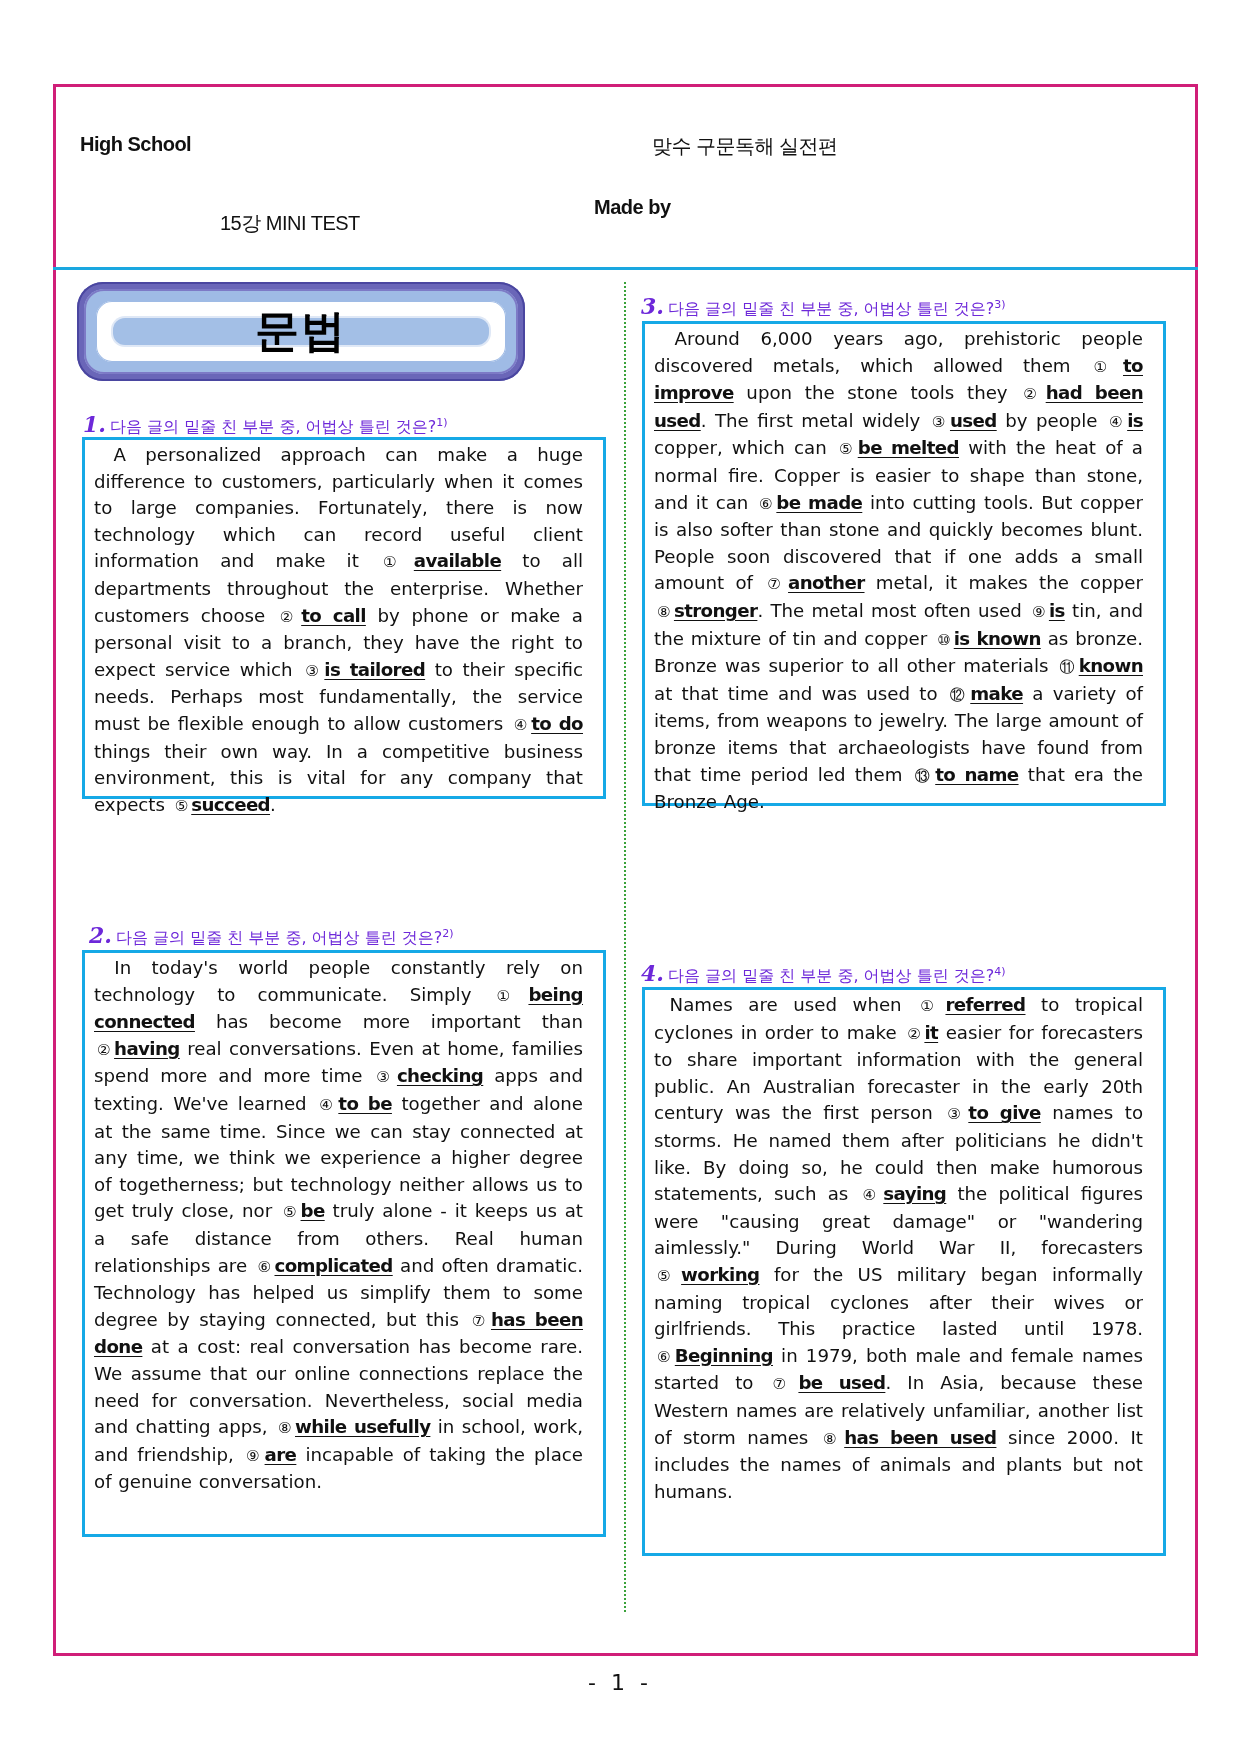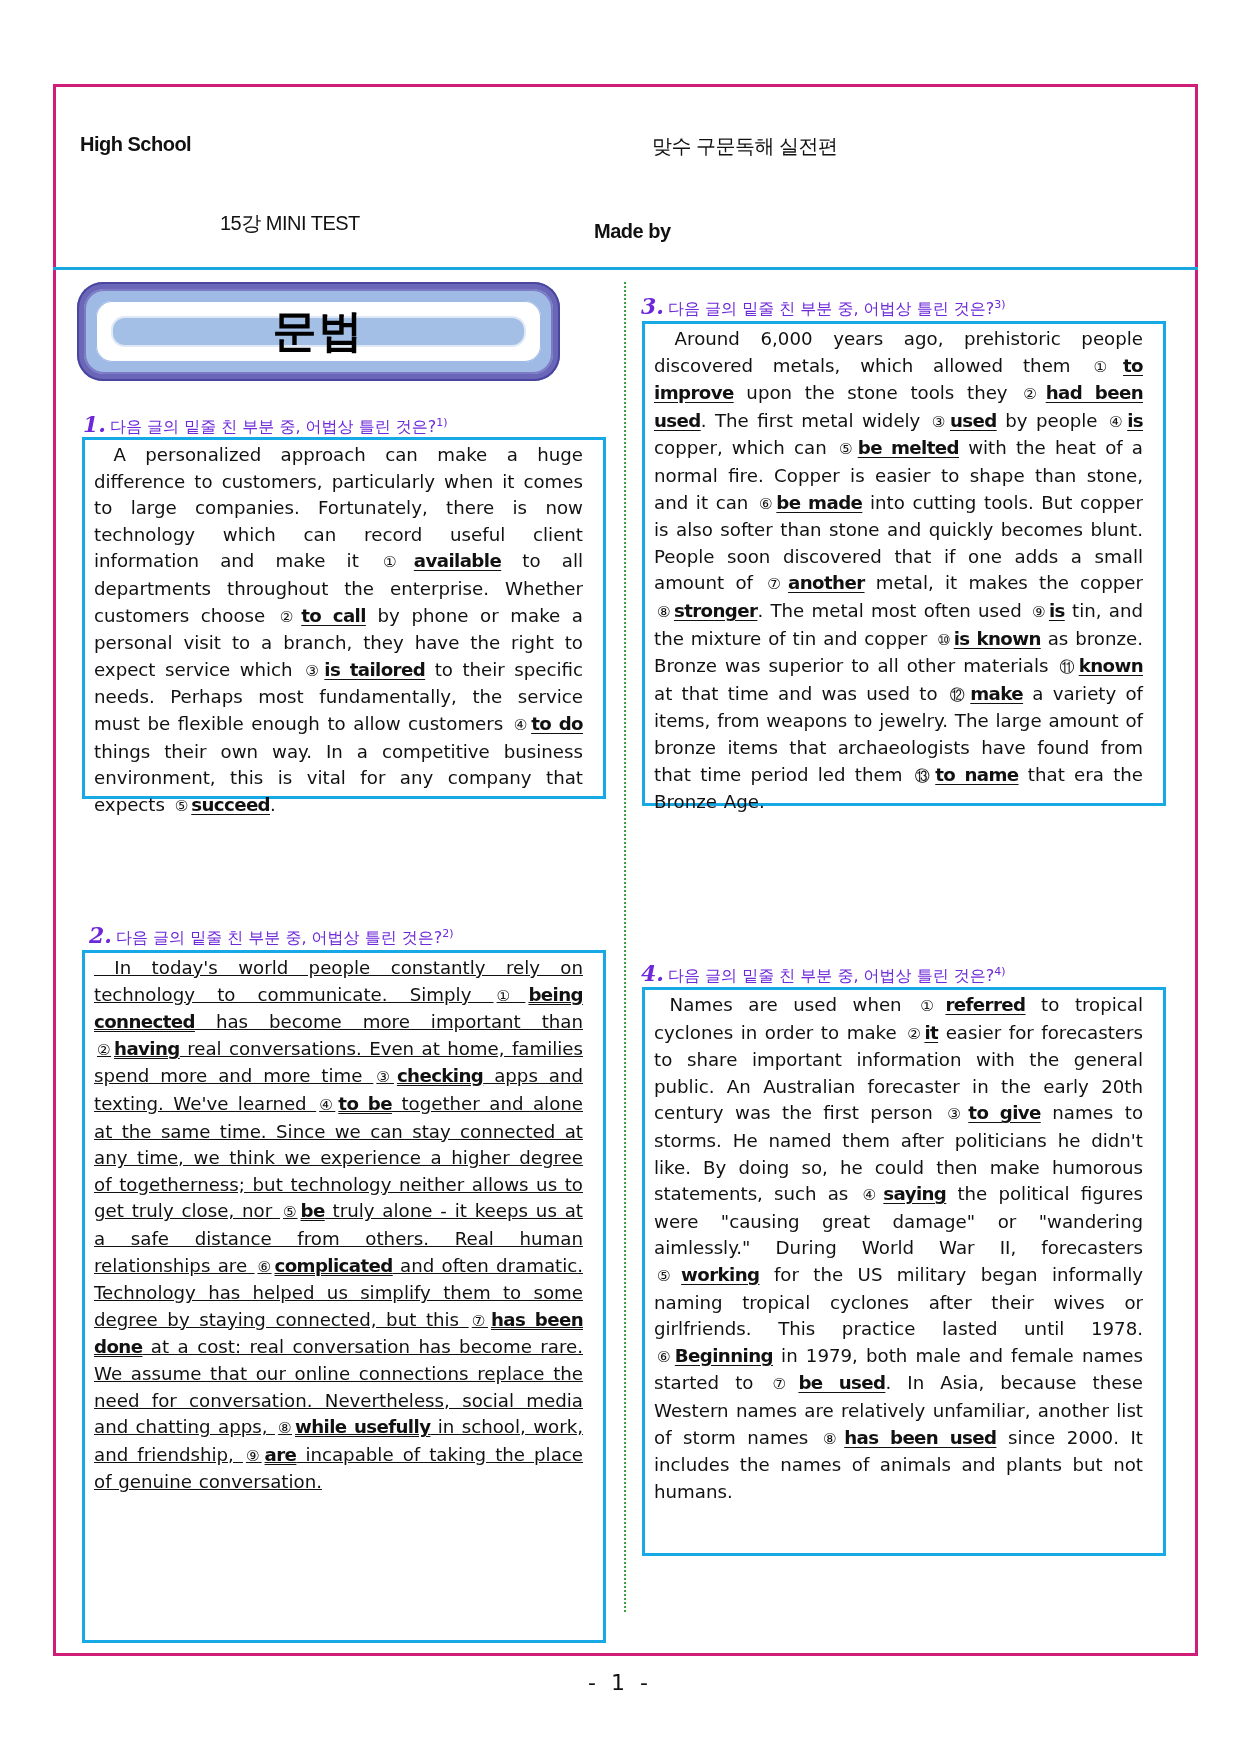--- a/index.html
+++ b/index.html
@@ -3,21 +3,21 @@
 <meta charset="utf-8">
 <style>
   html, body { margin:0; padding:0; background:#ffffff; }
   body { width:1240px; height:1753px; position:relative; overflow:hidden;
          font-family:"DejaVu Sans", "Liberation Sans", sans-serif; color:#111; }
   .frame { position:absolute; left:53px; top:84px; width:1139px; height:1566px;
            border:3px solid #d01e78; box-sizing:content-box; }
   .hdr-line { position:absolute; left:53px; top:267px; width:1145px; height:3px; background:#1aa7e0; }
   .hdr-text { position:absolute; font-family:"Liberation Sans", sans-serif; font-size:20px; color:#111; letter-spacing:-0.5px; white-space:nowrap; }
   .hdr-text.bold { font-weight:bold; }
-  .banner { position:absolute; left:77px; top:282px; width:483px; height:99px; border-radius:26px;
+  .banner { position:absolute; left:77px; top:282px; width:448px; height:99px; border-radius:26px;
             background:#6a66b8; box-shadow: inset 0 0 0 2px #4a46a0; }
   .banner .b2 { position:absolute; left:7px; top:7px; right:7px; bottom:7px; border-radius:20px; background:#9fbbe5;
                 box-shadow: inset 0 0 0 2px #7d7ac6; }
   .banner .b3 { position:absolute; left:12px; top:12px; right:12px; bottom:12px; border-radius:16px; background:#ffffff;
                 box-shadow: inset 0 0 0 1px #9fbbe5; }
   .banner .b4 { position:absolute; left:17px; top:17px; right:17px; bottom:17px; border-radius:12px; background:#a3bfe6;
                 box-shadow: 0 0 0 2px #dfe8f6; display:flex; align-items:center; justify-content:center; }
   .banner .label { font-family:"DejaVu Sans", sans-serif; font-size:44px; font-weight:bold; color:#000; letter-spacing:2px; }
   .divider { position:absolute; left:624px; top:282px; width:0; height:1330px; border-left:2px dotted #3aa23a; }
   .qtitle { position:absolute; font-size:16px; color:#6d28d9; white-space:nowrap; }
@@ -31,21 +31,21 @@
 </style>
 </head>
 <body>
 
 <div class="frame"></div>
 <div class="hdr-line"></div>
 
 <div class="hdr-text bold" style="left:80px; top:133px;">High School</div>
 <div class="hdr-text" style="left:652px; top:133px;">맞수 구문독해 실전편</div>
 <div class="hdr-text" style="left:220px; top:210px;">15강 MINI TEST</div>
-<div class="hdr-text bold" style="left:594px; top:220px;">Made by</div>
+<div class="hdr-text bold" style="left:594px; top:196px;">Made by</div>
 
 <div class="banner">
   <div class="b2">
       <div class="b3">
         <div class="b4">
     <span class="label">문법</span>
   </div>
       </div>
     </div>
 </div>
@@ -55,21 +55,21 @@
 <div class="qtitle" style="left:83px; top:411px;">
   <span class="qnum">1.</span><span>다음 글의 밑줄 친 부분 중, 어법상 틀린 것은?</span><span class="foot">1)</span>
 </div>
 <div class="box" style="left:82px; top:437px; width:524px; height:362px;">
   <p>&nbsp;A personalized approach can make a huge difference to customers, particularly when it comes to large companies. Fortunately, there is now technology which can record useful client information and make it <span class="n">①</span><span class="u">available</span> to all departments throughout the enterprise. Whether customers choose <span class="n">②</span><span class="u">to call</span> by phone or make a personal visit to a branch, they have the right to expect service which <span class="n">③</span><span class="u">is tailored</span> to their specific needs. Perhaps most fundamentally, the service must be flexible enough to allow customers <span class="n">④</span><span class="u">to do</span> things their own way. In a competitive business environment, this is vital for any company that expects <span class="n">⑤</span><span class="u">succeed</span>.</p>
 </div>
 
 <div class="qtitle" style="left:89px; top:922px;">
   <span class="qnum">2.</span><span>다음 글의 밑줄 친 부분 중, 어법상 틀린 것은?</span><span class="foot">2)</span>
 </div>
-<div class="box" style="left:82px; top:950px; width:524px; height:693px;text-decoration:underline;">
+<div class="box" style="left:82px; top:950px; width:524px; height:587px;">
   <p>&nbsp;In today's world people constantly rely on technology to communicate. Simply <span class="n">①</span><span class="u">being connected</span> has become more important than <span class="n">②</span><span class="u">having</span> real conversations. Even at home, families spend more and more time <span class="n">③</span><span class="u">checking</span> apps and texting. We've learned <span class="n">④</span><span class="u">to be</span> together and alone at the same time. Since we can stay connected at any time, we think we experience a higher degree of togetherness; but technology neither allows us to get truly close, nor <span class="n">⑤</span><span class="u">be</span> truly alone - it keeps us at a safe distance from others. Real human relationships are <span class="n">⑥</span><span class="u">complicated</span> and often dramatic. Technology has helped us simplify them to some degree by staying connected, but this <span class="n">⑦</span><span class="u">has been done</span> at a cost: real conversation has become rare. We assume that our online connections replace the need for conversation. Nevertheless, social media and chatting apps, <span class="n">⑧</span><span class="u">while usefully</span> in school, work, and friendship, <span class="n">⑨</span><span class="u">are</span> incapable of taking the place of genuine conversation.</p>
 </div>
 
 <div class="qtitle" style="left:641px; top:293px;">
   <span class="qnum">3.</span><span>다음 글의 밑줄 친 부분 중, 어법상 틀린 것은?</span><span class="foot">3)</span>
 </div>
 <div class="box" style="left:642px; top:321px; width:524px; height:485px;">
   <p>&nbsp;Around 6,000 years ago, prehistoric people discovered metals, which allowed them <span class="n">①</span><span class="u">to improve</span> upon the stone tools they <span class="n">②</span><span class="u">had been used</span>. The first metal widely <span class="n">③</span><span class="u">used</span> by people <span class="n">④</span><span class="u">is</span> copper, which can <span class="n">⑤</span><span class="u">be melted</span> with the heat of a normal fire. Copper is easier to shape than stone, and it can <span class="n">⑥</span><span class="u">be made</span> into cutting tools. But copper is also softer than stone and quickly becomes blunt. People soon discovered that if one adds a small amount of <span class="n">⑦</span><span class="u">another</span> metal, it makes the copper <span class="n">⑧</span><span class="u">stronger</span>. The metal most often used <span class="n">⑨</span><span class="u">is</span> tin, and the mixture of tin and copper <span class="n">⑩</span><span class="u">is known</span> as bronze. Bronze was superior to all other materials <span class="n">⑪</span><span class="u">known</span> at that time and was used to <span class="n">⑫</span><span class="u">make</span> a variety of items, from weapons to jewelry. The large amount of bronze items that archaeologists have found from that time period led them <span class="n">⑬</span><span class="u">to name</span> that era the Bronze Age.</p>
 </div>
 

